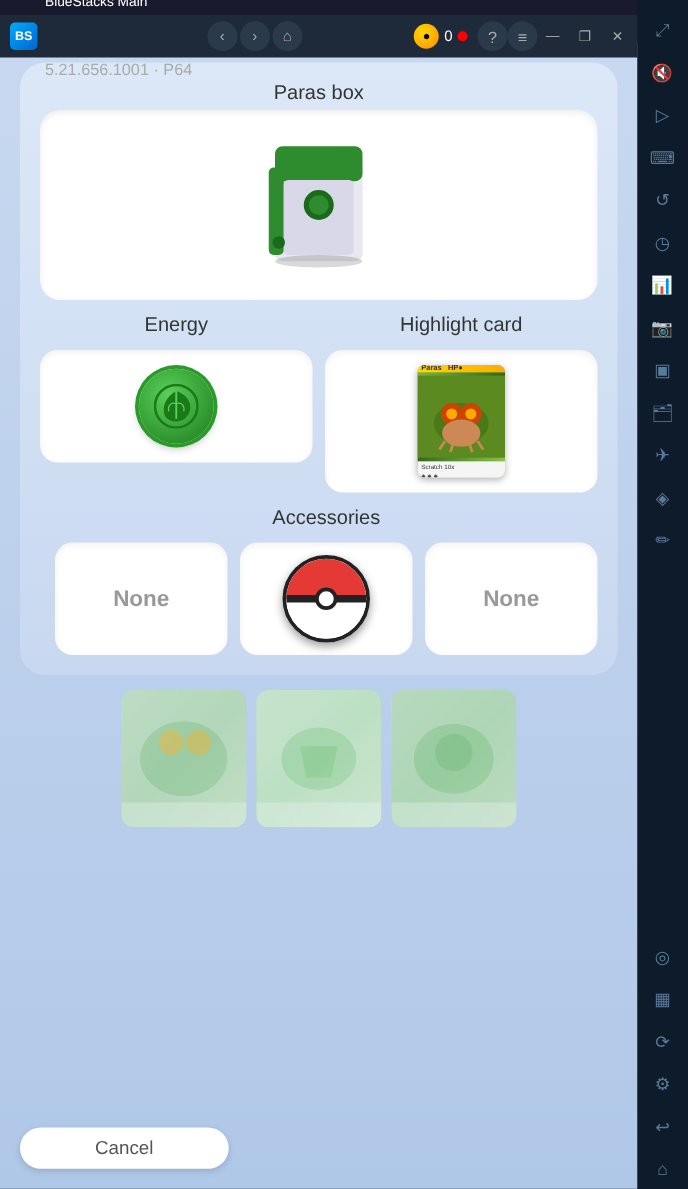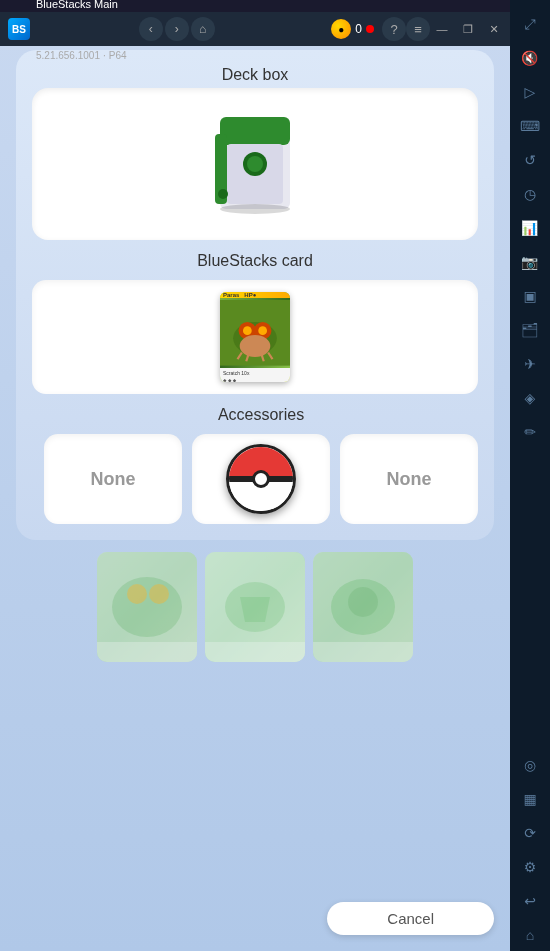--- a/index.html
+++ b/index.html
@@ -36,21 +36,21 @@
       display: flex; align-items: center; justify-content: center;
       color: white; font-size: 10px; font-weight: bold;
     }
     .title-text {
       color: white;
       font-size: 11px;
       font-weight: normal;
     }
     .title-subtitle {
       color: #aaa;
-      font-size: 10px;
+      font-size: 13px;
       margin-top: 40px;
     }
     .title-bar-nav {
       display: flex;
       align-items: center;
       margin-left: 12px;
       gap: 2px;
     }
     .nav-btn {
       width: 24px; height: 24px;
@@ -363,21 +363,21 @@
       content: '';
       position: absolute;
       bottom: 0; left: 0; right: 0;
       height: 20px;
       background: rgba(255,255,255,0.3);
     }
 
     
     .cancel-area {
       display: flex;
-      justify-content: flex-end;
+      justify-content: flex-start;
       padding: 8px 16px 16px;
     }
     .cancel-btn {
       background: white;
       border: none;
       border-radius: 20px;
       padding: 8px 60px;
       font-size: 15px;
       color: #555;
       box-shadow: 0 2px 6px rgba(0,0,0,0.15);
@@ -441,21 +441,21 @@
   <div class="sidebar-icon">↩</div>
   <div class="sidebar-icon">⌂</div>
 </div>
 
 <div class="main-area">
   <div class="app-content">
 
     <div class="main-card">
 
       <div>
-        <div class="section-title">Deck box</div>
+        <div class="section-title">Paras box</div>
         <div class="deck-box-container">
           <div class="deck-box-art">
             <svg class="deck-box-svg" viewBox="0 0 100 110">
 
               <rect x="15" y="20" width="70" height="80" rx="6" ry="6" fill="#e8e8f0"></rect>
 
               <rect x="15" y="8" width="70" height="28" rx="6" ry="6" fill="#2e8b2e"></rect>
 
               <rect x="10" y="25" width="12" height="70" rx="4" ry="4" fill="#2e8b2e"></rect>
 
@@ -467,23 +467,37 @@
               <circle cx="18" cy="85" r="5" fill="#1a6a1a"></circle>
 
               <ellipse cx="50" cy="100" rx="35" ry="5" fill="rgba(0,0,0,0.15)"></ellipse>
             </svg>
           </div>
         </div>
       </div>
 
       <div class="two-col">
 
-
         <div class="col-section">
-          <div class="section-title">BlueStacks card</div>
+          <div class="section-title">Energy</div>
+          <div class="item-box">
+            <div class="energy-icon">
+              <svg class="leaf-svg" viewBox="0 0 36 36">
+                <circle cx="18" cy="18" r="17" fill="none" stroke="#1a7a1a" stroke-width="2"></circle>
+                <path d="M18 6 C10 10, 6 18, 9 26 C13 32, 24 32, 28 24 C32 16, 26 8, 18 6Z" fill="#1a7a1a"></path>
+                <path d="M18 6 L18 28" stroke="#5ad05a" stroke-width="1.5" fill="none"></path>
+                <path d="M18 16 C14 14, 11 18, 12 22" stroke="#5ad05a" stroke-width="1" fill="none"></path>
+                <path d="M18 16 C22 14, 25 18, 24 22" stroke="#5ad05a" stroke-width="1" fill="none"></path>
+              </svg>
+            </div>
+          </div>
+        </div>
+
+        <div class="col-section">
+          <div class="section-title">Highlight card</div>
           <div class="item-box">
             <div class="highlight-card-img">
               <div class="card-top-strip">Paras&nbsp;&nbsp;&nbsp;HP●</div>
               <div class="card-image-area">
                 <svg viewBox="0 0 64 60" width="100%" height="100%">
                   <rect width="64" height="60" fill="#5a8a20"></rect>
                   <ellipse cx="32" cy="35" rx="20" ry="15" fill="#4a7a18"></ellipse>
                   <circle cx="25" cy="28" r="8" fill="#cc4400"></circle>
                   <circle cx="39" cy="28" r="8" fill="#cc4400"></circle>
                   <circle cx="25" cy="28" r="4" fill="#ffaa00"></circle>

